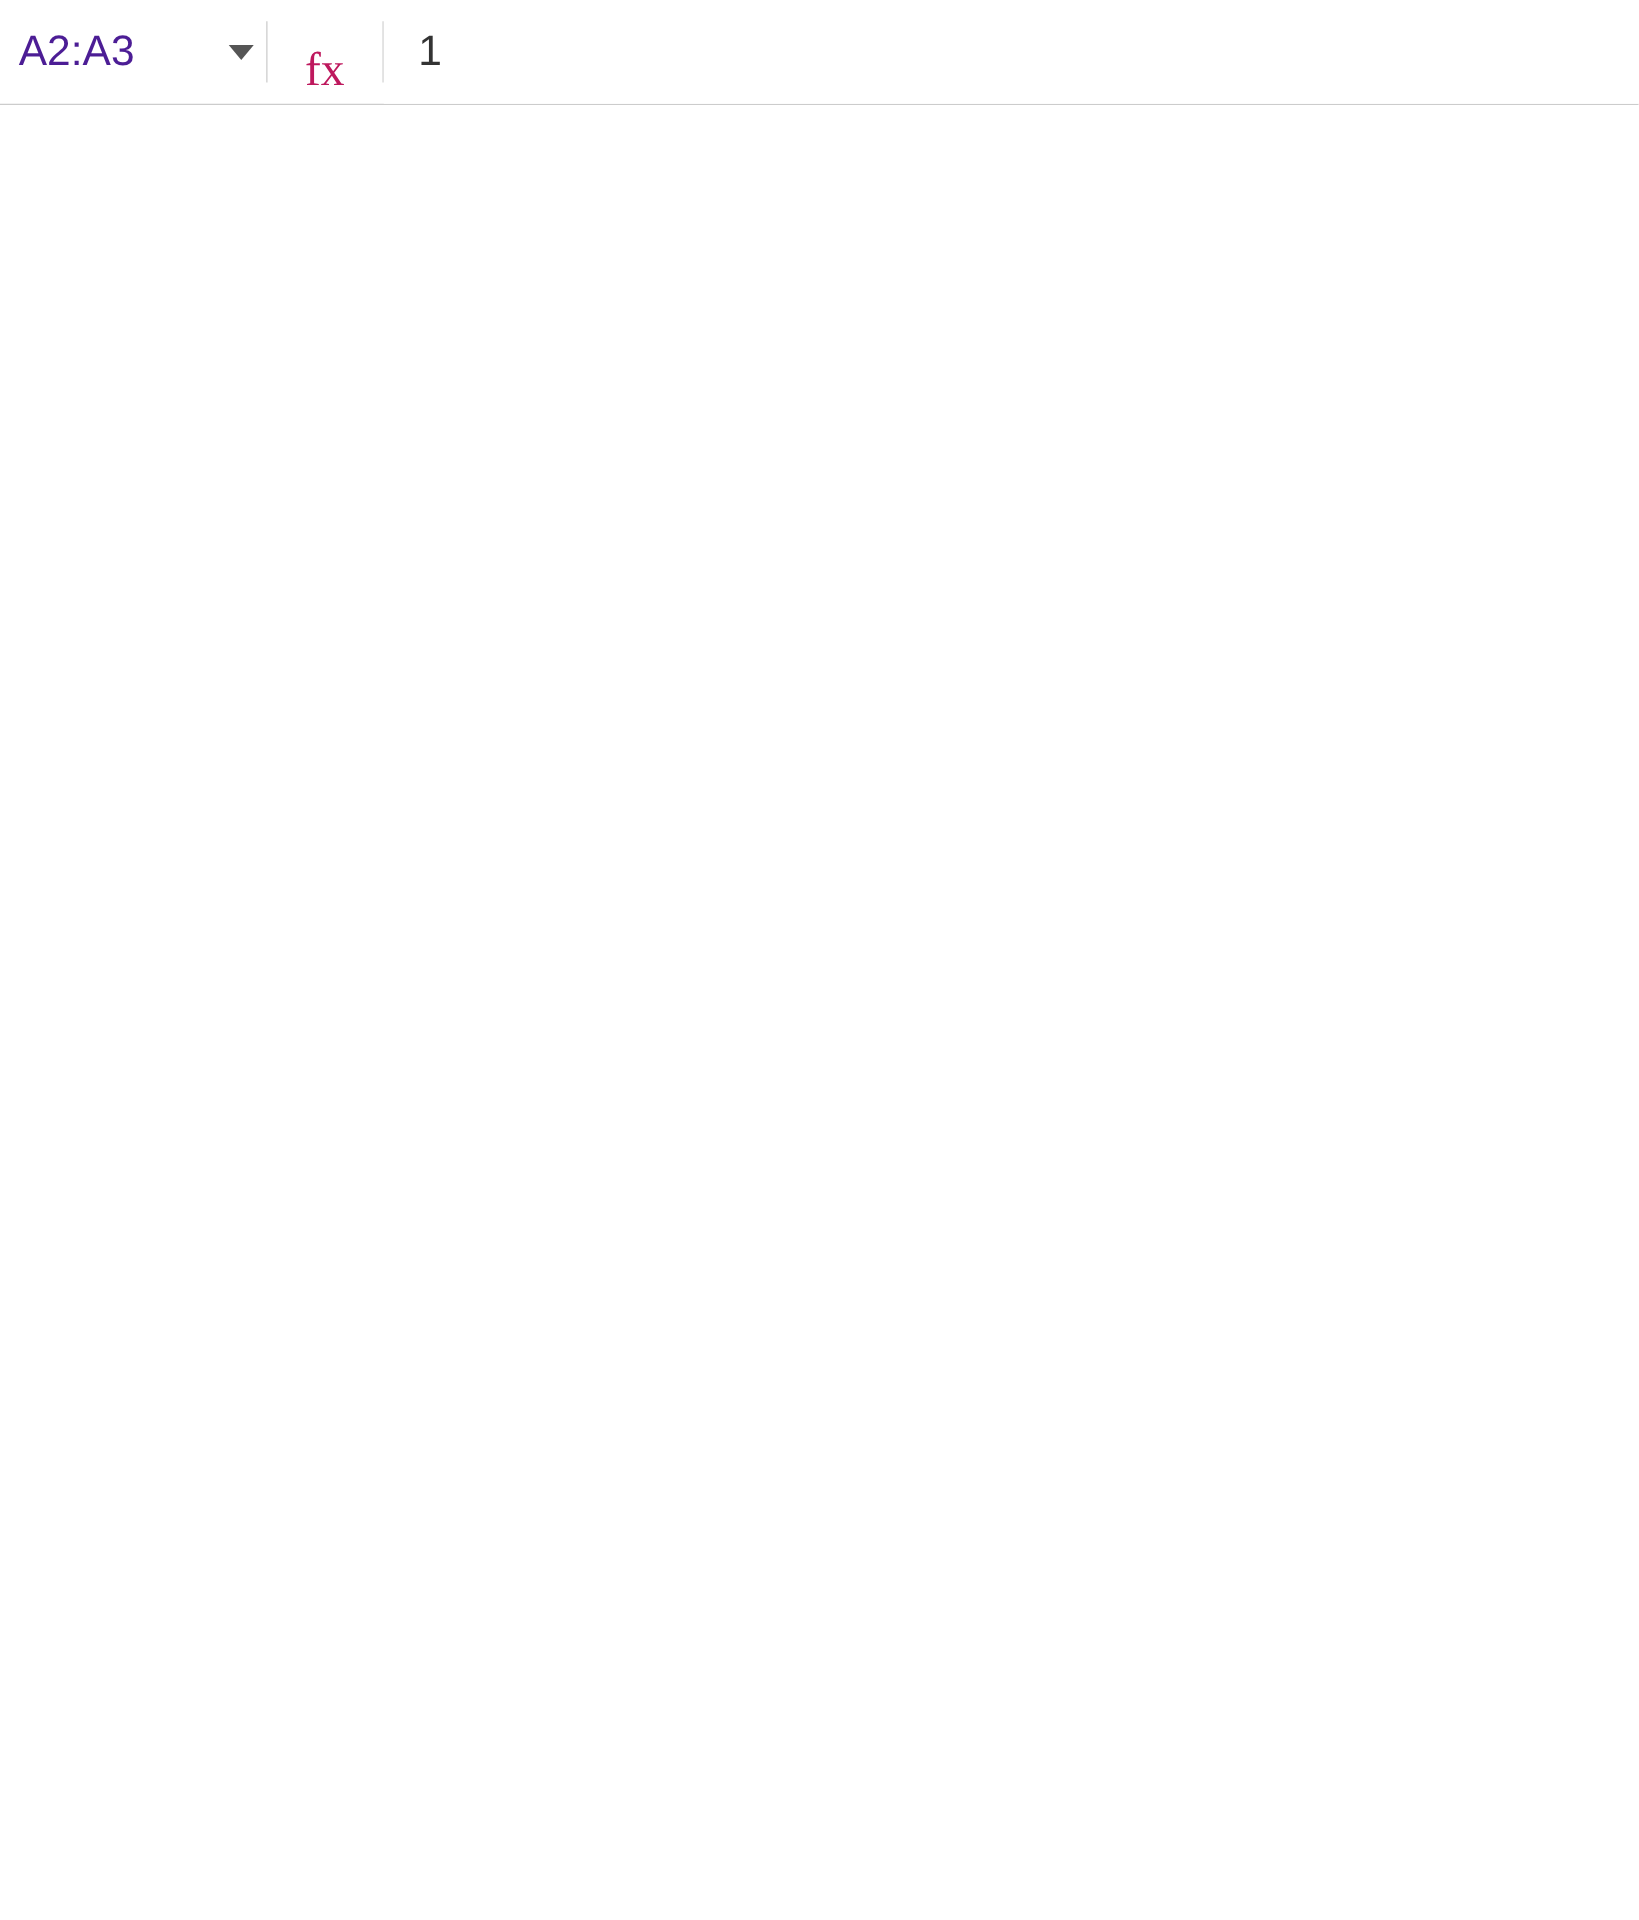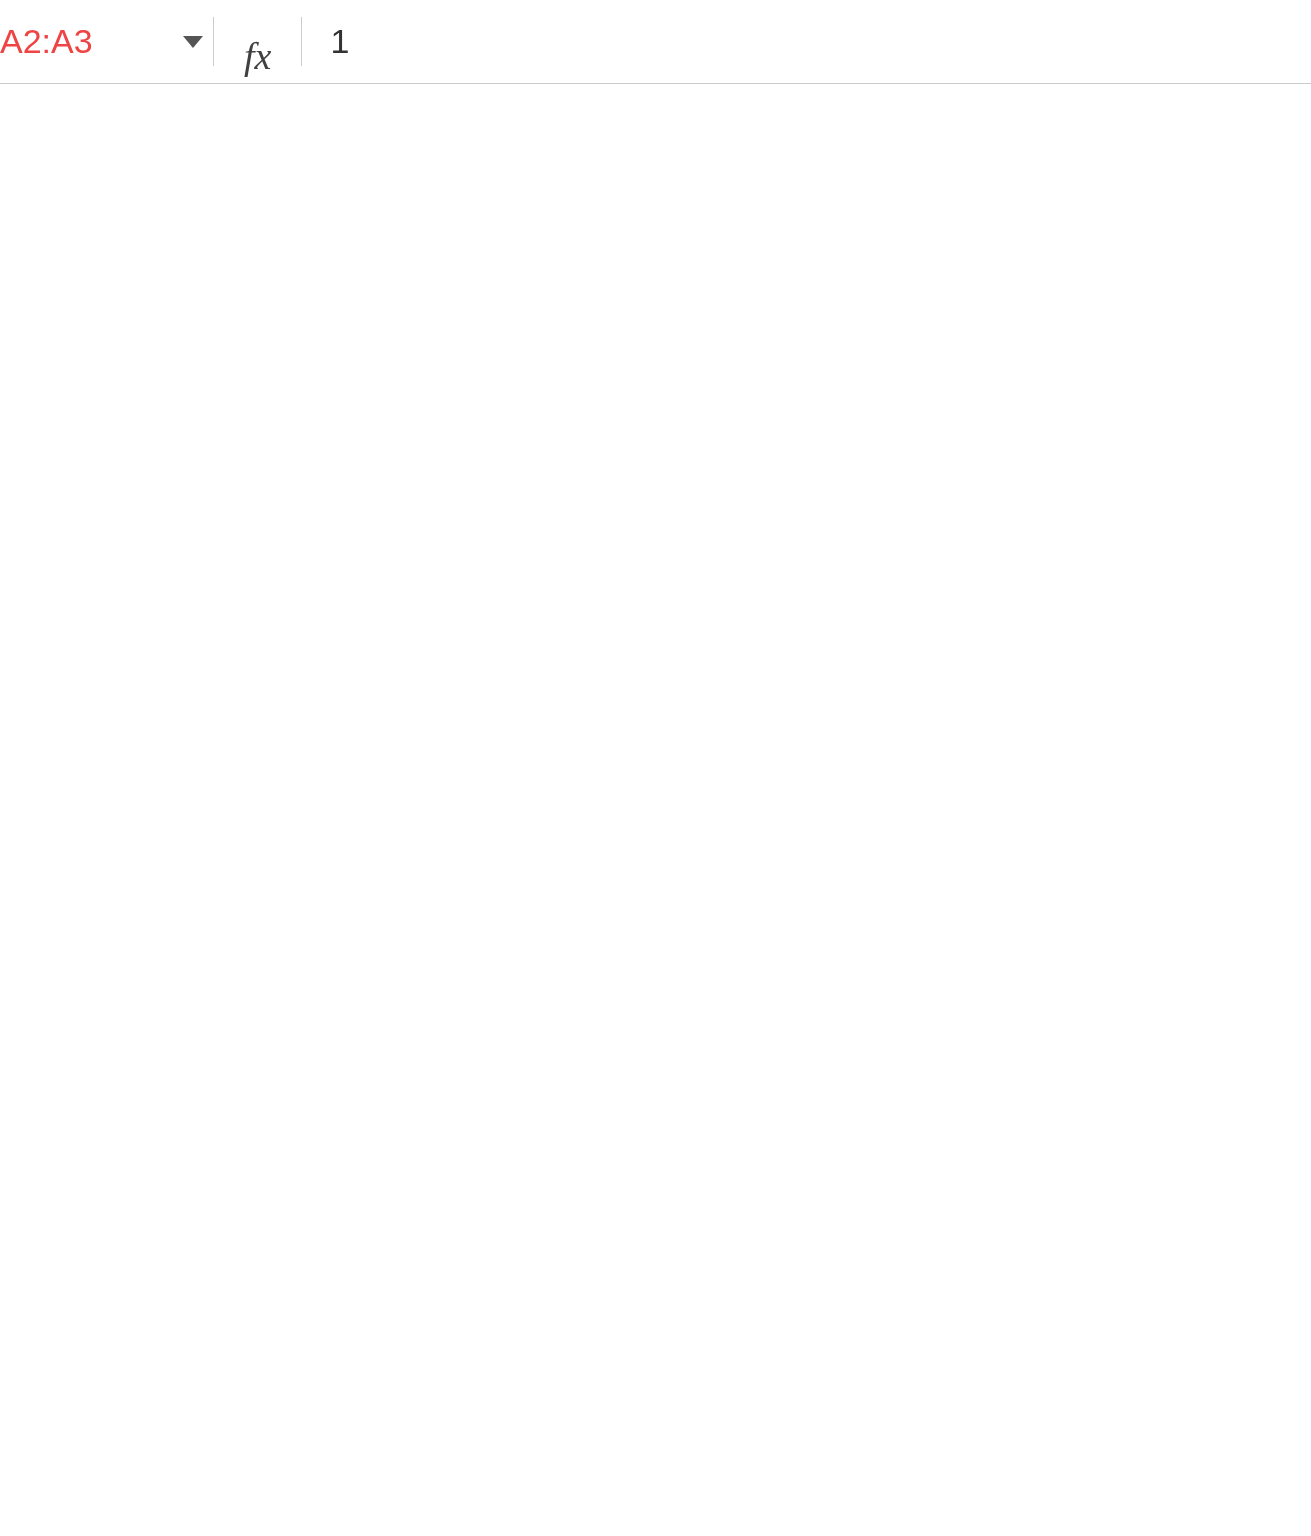--- a/index.html
+++ b/index.html
@@ -12,44 +12,44 @@
       display: flex;
       align-items: center;
       height: 84px;
       border-bottom: 1px solid #ccc;
     }
     .name-box {
       width: 213px;
       height: 100%;
       display: flex;
       align-items: center;
+      padding-left: 15px;
       font-size: 34px;
-      color: #ef4444;
+      color: #4c1d95;
       position: relative;
     }
     .name-box-dropdown {
       position: absolute;
       right: 10px;
       top: 50%;
       transform: translateY(-50%);
       width: 0;
       height: 0;
       border-left: 10px solid transparent;
       border-right: 10px solid transparent;
       border-top: 12px solid #555;
     }
     .fx-divider {
       width: 1px;
       height: 60%;
       background: #ccc;
     }
     .fx-label {
-      font-style: italic;
       font-size: 38px;
-      color: #404040;
+      color: #be185d;
       padding: 0 30px;
       font-family: Georgia, serif;
       margin-top: 28px;
     }
     .fx-divider2 {
       width: 1px;
       height: 60%;
       background: #ccc;
     }
     .formula-input {

